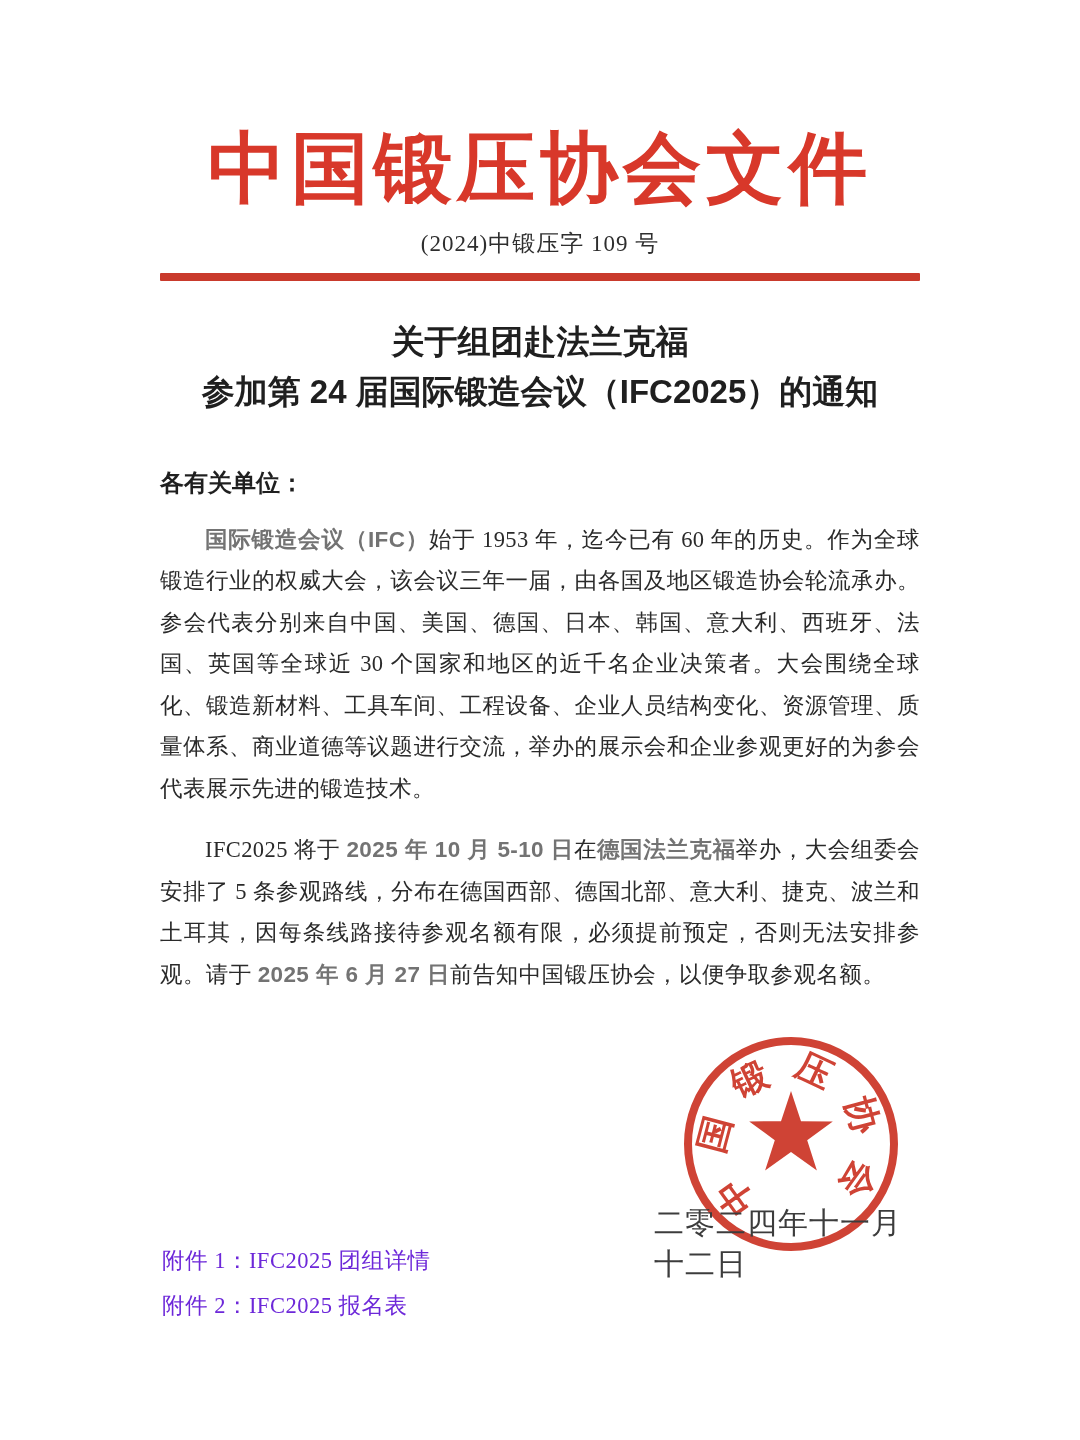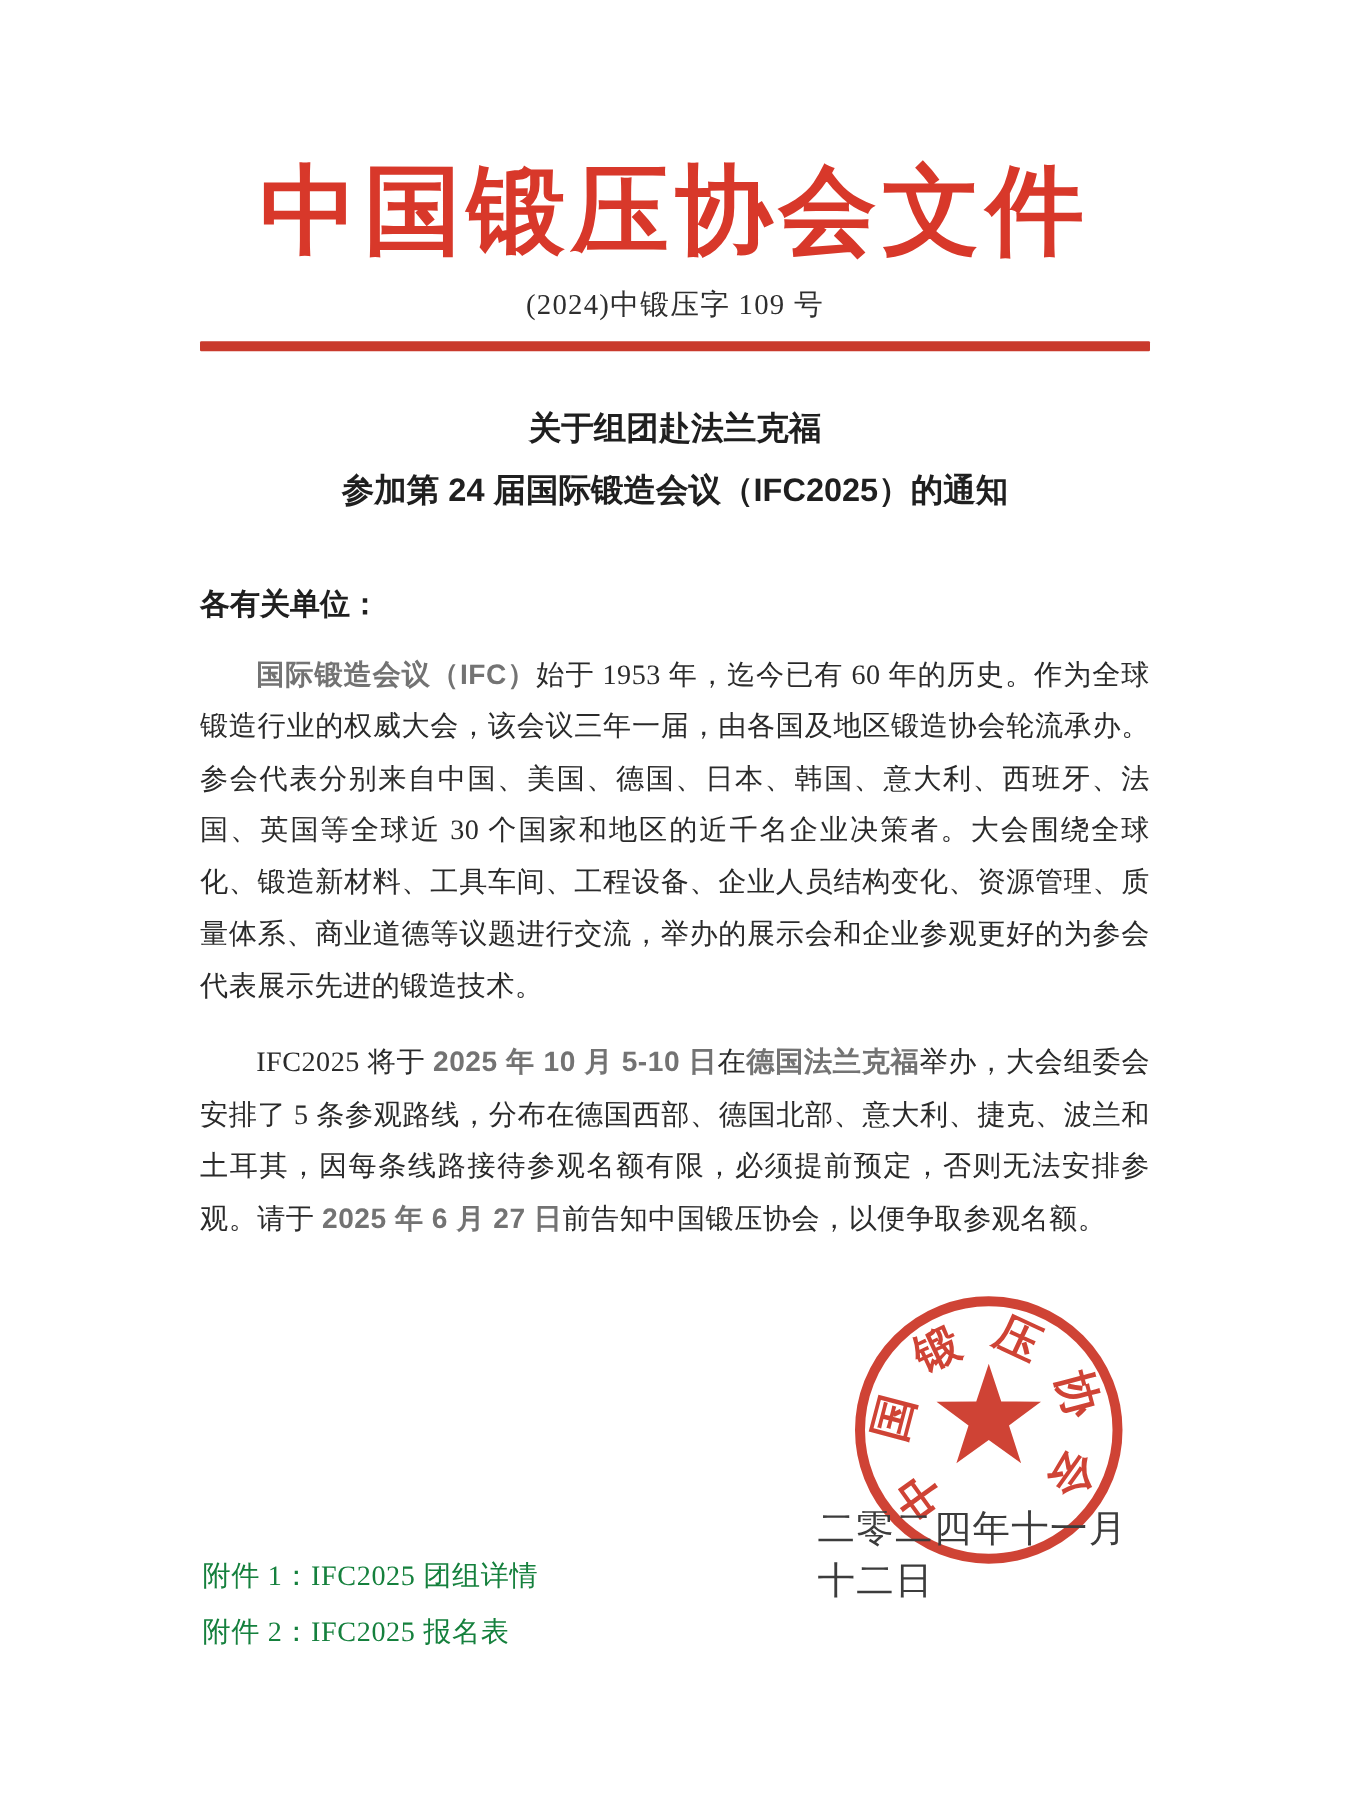--- a/index.html
+++ b/index.html
@@ -40,21 +40,21 @@
   .red-rule {
     margin-top: 14px;
     height: 8px;
     background: var(--rule-red, #c93a2c);
     border-radius: 1px;
   }
   
   .doc-title {
     margin: 36px 0 0 0;
     text-align: center;
-    font-size: 26px;
+    font-size: 33px;
     font-weight: 700;
     line-height: 50px;
     color: #1f1f1f;
     font-family: "Liberation Sans", "DejaVu Sans", sans-serif;
   }
   .doc-title .line { display: block; }
   
   .salutation {
     margin: 50px 0 0 0;
     font-size: 24px;
@@ -111,21 +111,21 @@
     top: 200px;
     z-index: 2;
     font-size: 30px;
     letter-spacing: 1px;
     color: #3c3c3c;
   }
   .attachment {
     position: absolute;
     left: 2px;
     font-size: 22.5px;
-    color: #15803d;
+    color: #6d28d9;
     letter-spacing: 0.5px;
   }
   .attachment.a1 { top: 242px; }
   .attachment.a2 { top: 287px; }
 </style>
 </head>
 <body>
 
 <div class="page">
 

